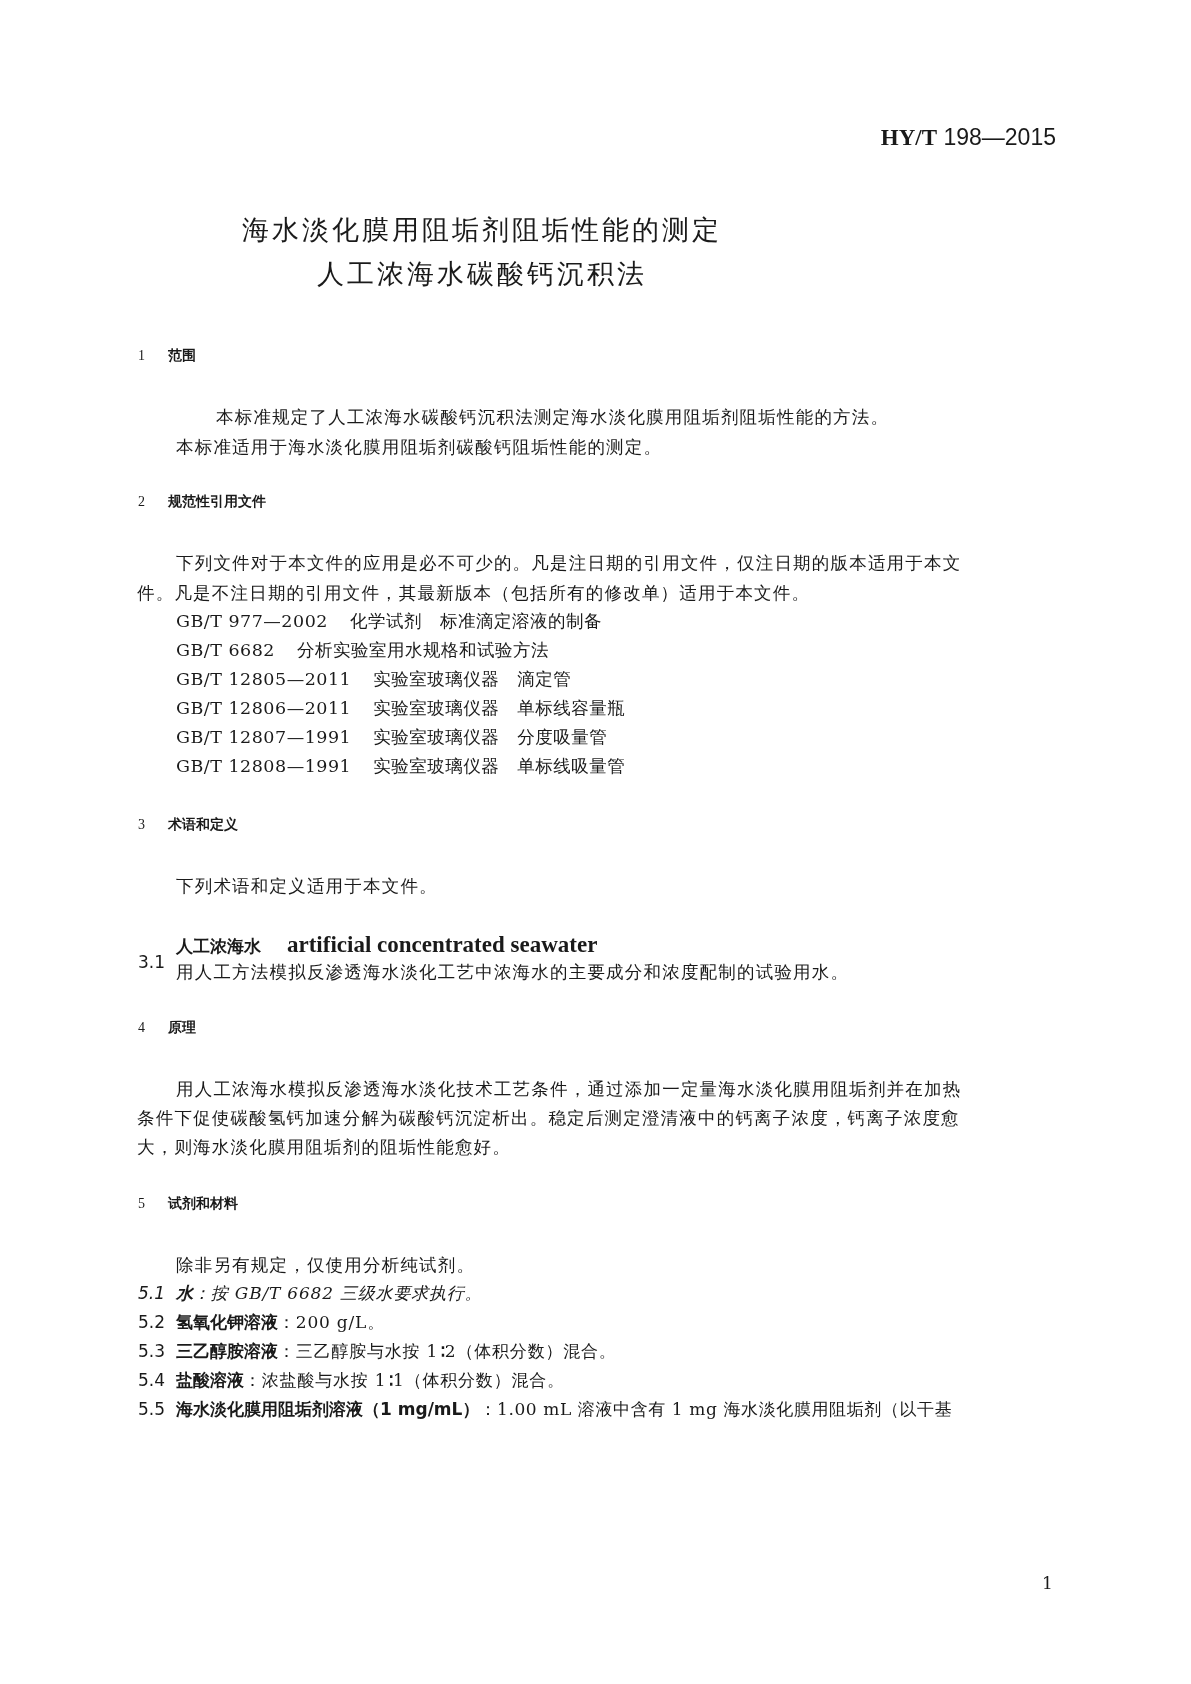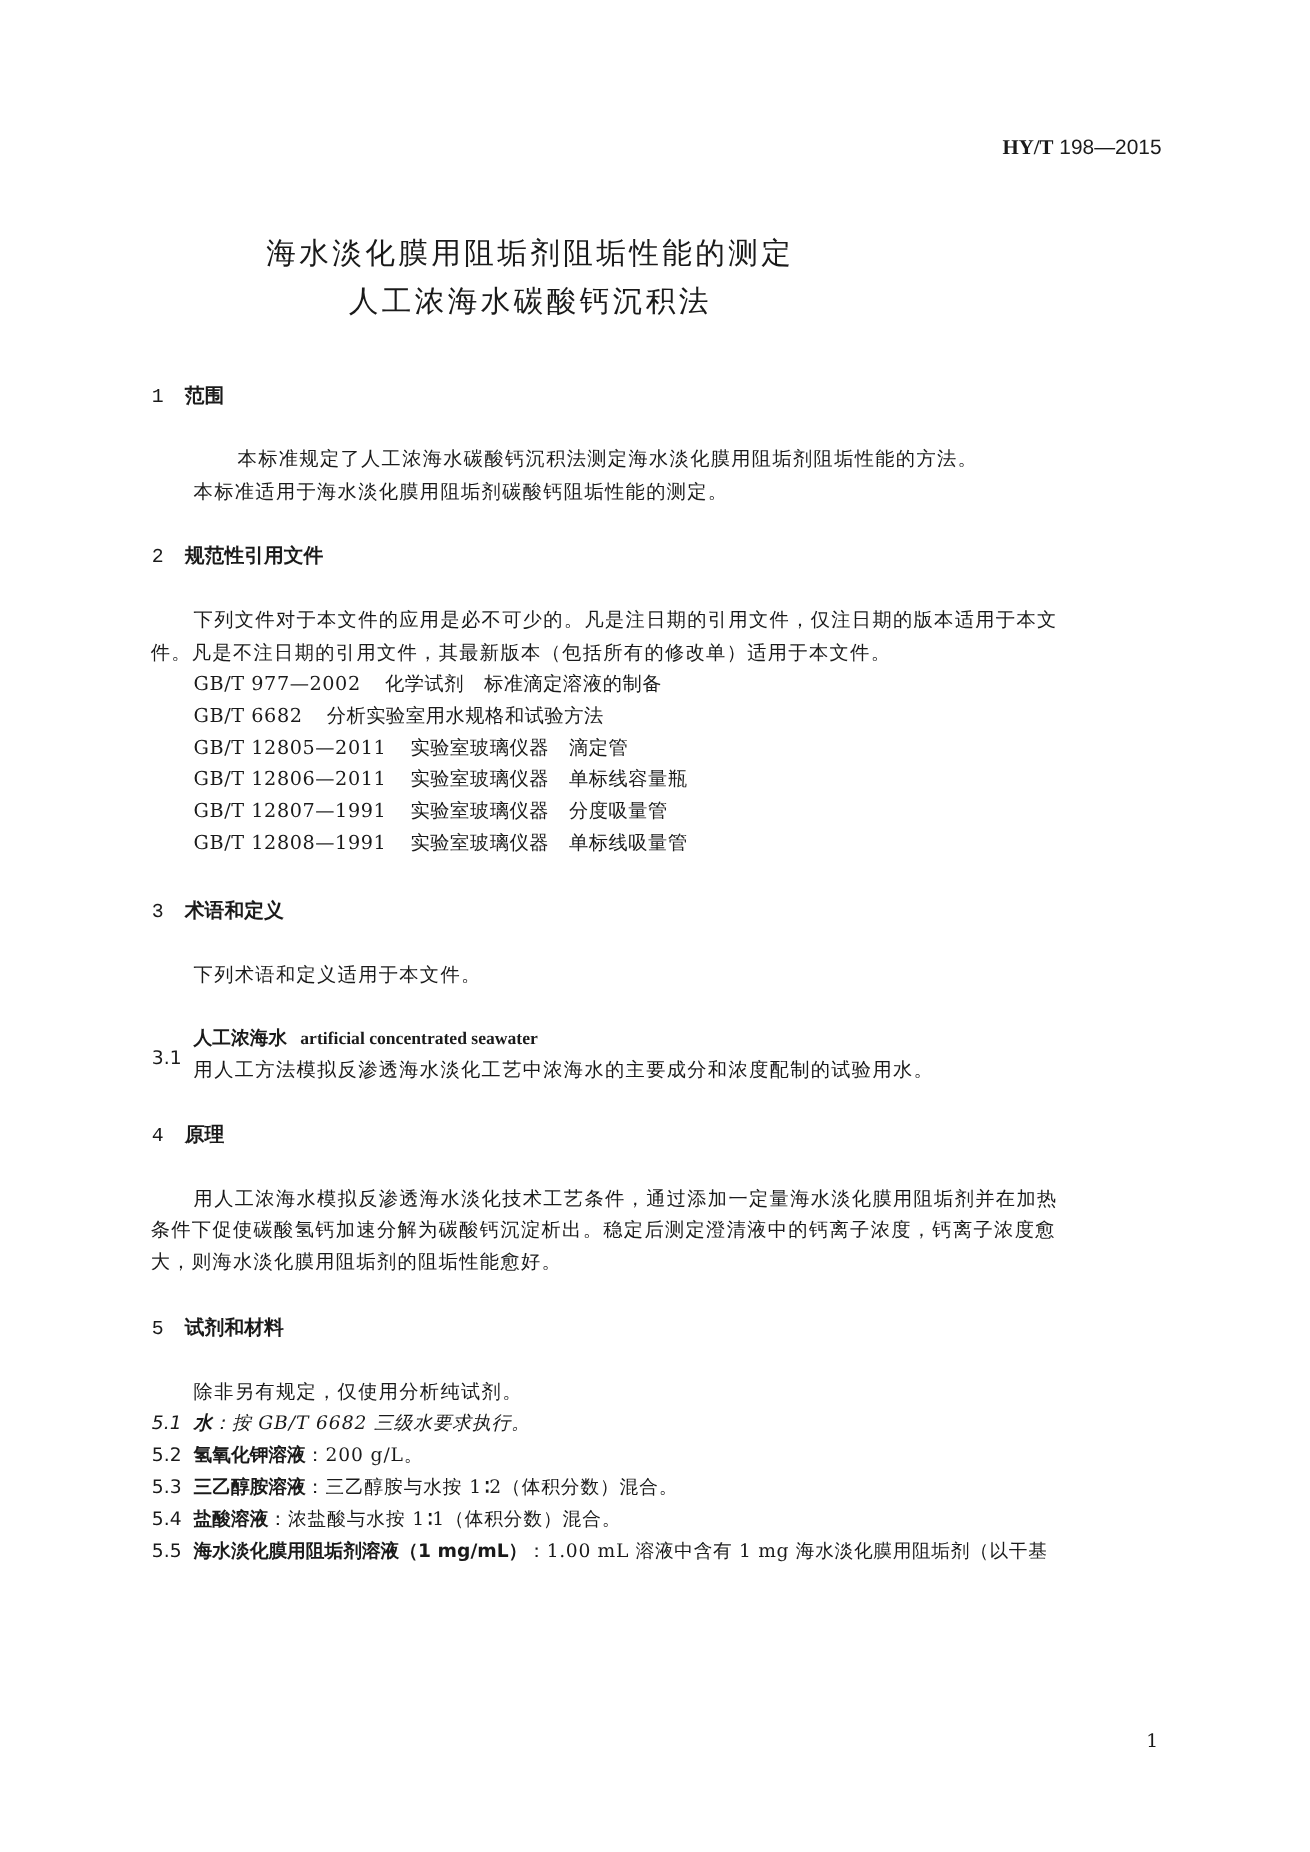--- a/index.html
+++ b/index.html
@@ -1,32 +1,32 @@
 <!DOCTYPE html>
 <html><head>
   <meta charset="utf-8">
   <style>
     html, body { margin: 0; padding: 0; background: #ffffff; }
     body { width: 1191px; height: 1684px; position: relative; overflow: hidden; color: #1a1a1a; }
     .serif { font-family: "DejaVu Serif", "Liberation Serif", serif; }
     .abs { position: absolute; white-space: nowrap; }
-    .std-code { right: 135px; top: 124px; font-size: 19px; margin-left: 24px; }
+    .std-code { right: 135px; top: 124px; font-size: 23px; margin-left: 24px; }
     .std-code b { font-family: "Liberation Serif", serif; font-weight: bold; }
     .std-code span.num { font-family: "Liberation Sans", sans-serif; }
     .title { left: 0; width: 964px; text-align: center; font-size: 27px; letter-spacing: 3px; font-family: "DejaVu Sans", sans-serif; }
-    .h { font-size: 18px; font-family: Liberation Mono, monospace; font-weight: bold; left: 138px; }
+    .h { font-size: 14px; font-family: Liberation Serif, serif; font-weight: bold; left: 138px; }
     .h .n { display: inline-block; width: 30px; font-weight: normal; }
     .p { font-size: 17.5px; font-family: "DejaVu Serif", serif; letter-spacing: 1.2px; }
     .ind { left: 176px; }
     .full { left: 137px; }
     .cl { font-size: 17px; font-family: "DejaVu Sans", sans-serif; left: 138px; }
     .cl .n { display: inline-block; width: 38px; }
     .cl b { font-weight: bold; }
     .term { font-size: 17px; left: 176px; font-weight: bold; font-family: "DejaVu Sans", sans-serif; }
-    .term .en { font-family: "Liberation Serif", serif; margin-left: 12px; font-size: 16px; }
+    .term .en { font-family: "Liberation Serif", serif; margin-left: 26px; font-size: 23px; }
     .ref { left: 176px; font-size: 17.5px; font-family: "DejaVu Serif", serif; letter-spacing: 0.5px; }
     .ref .code { display: inline-block; }
     .page-num { left: 1042px; top: 1573px; font-size: 17px; font-family: "DejaVu Serif", serif; }
   </style>
 </head>
 <body>
 
 <div class="abs std-code">
   <b>HY/T</b><span class="num"> 198—2015</span>
 </div>

